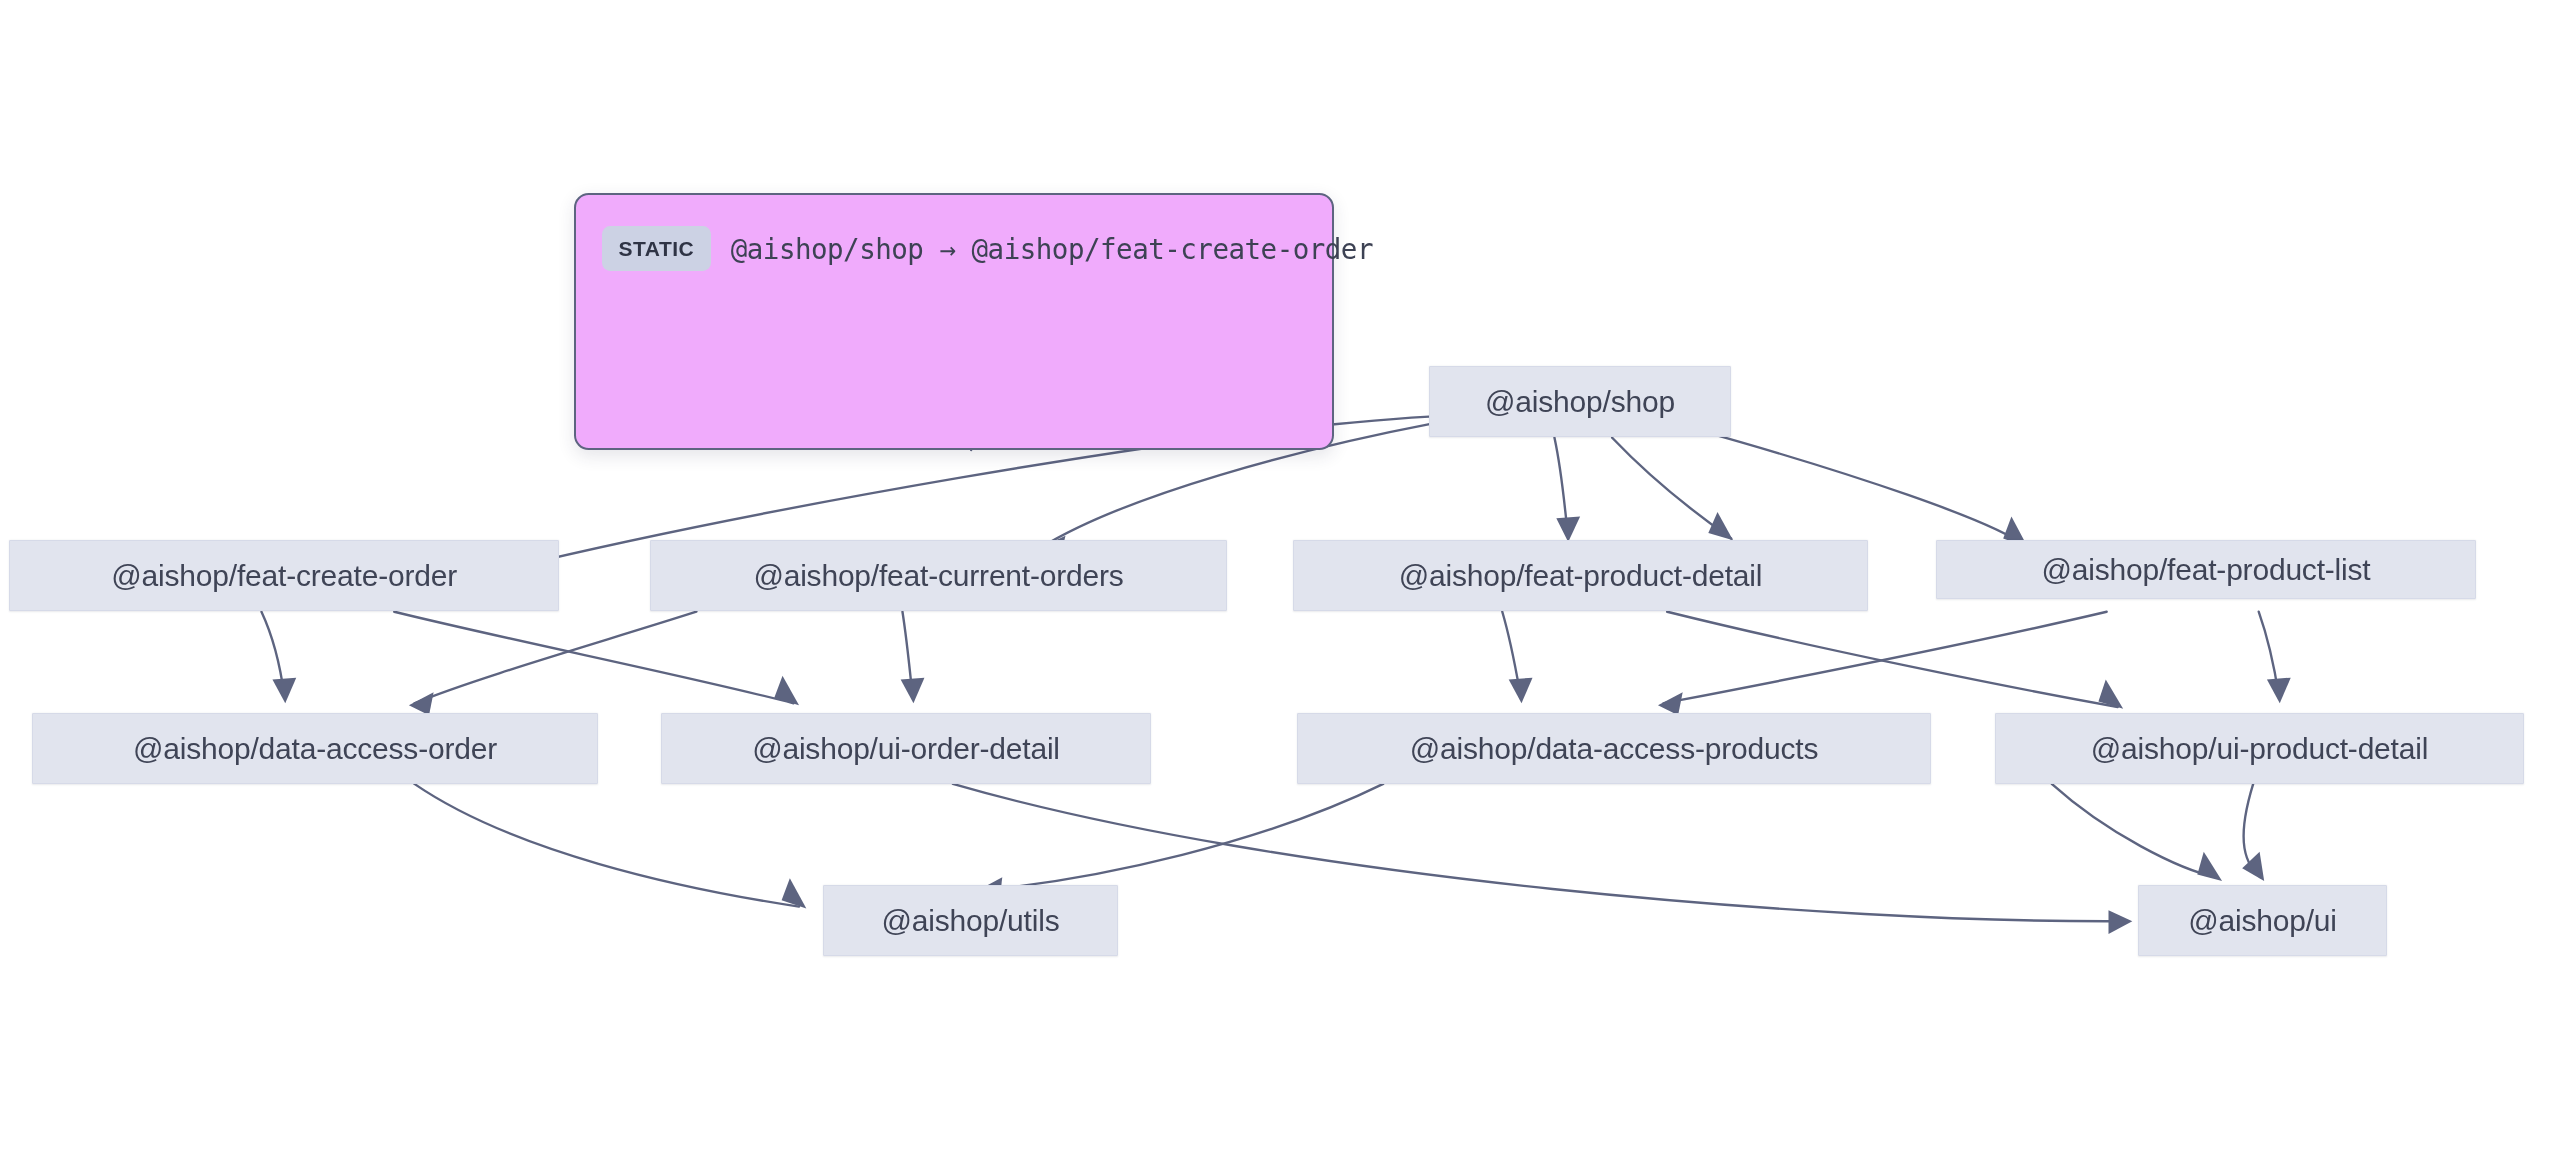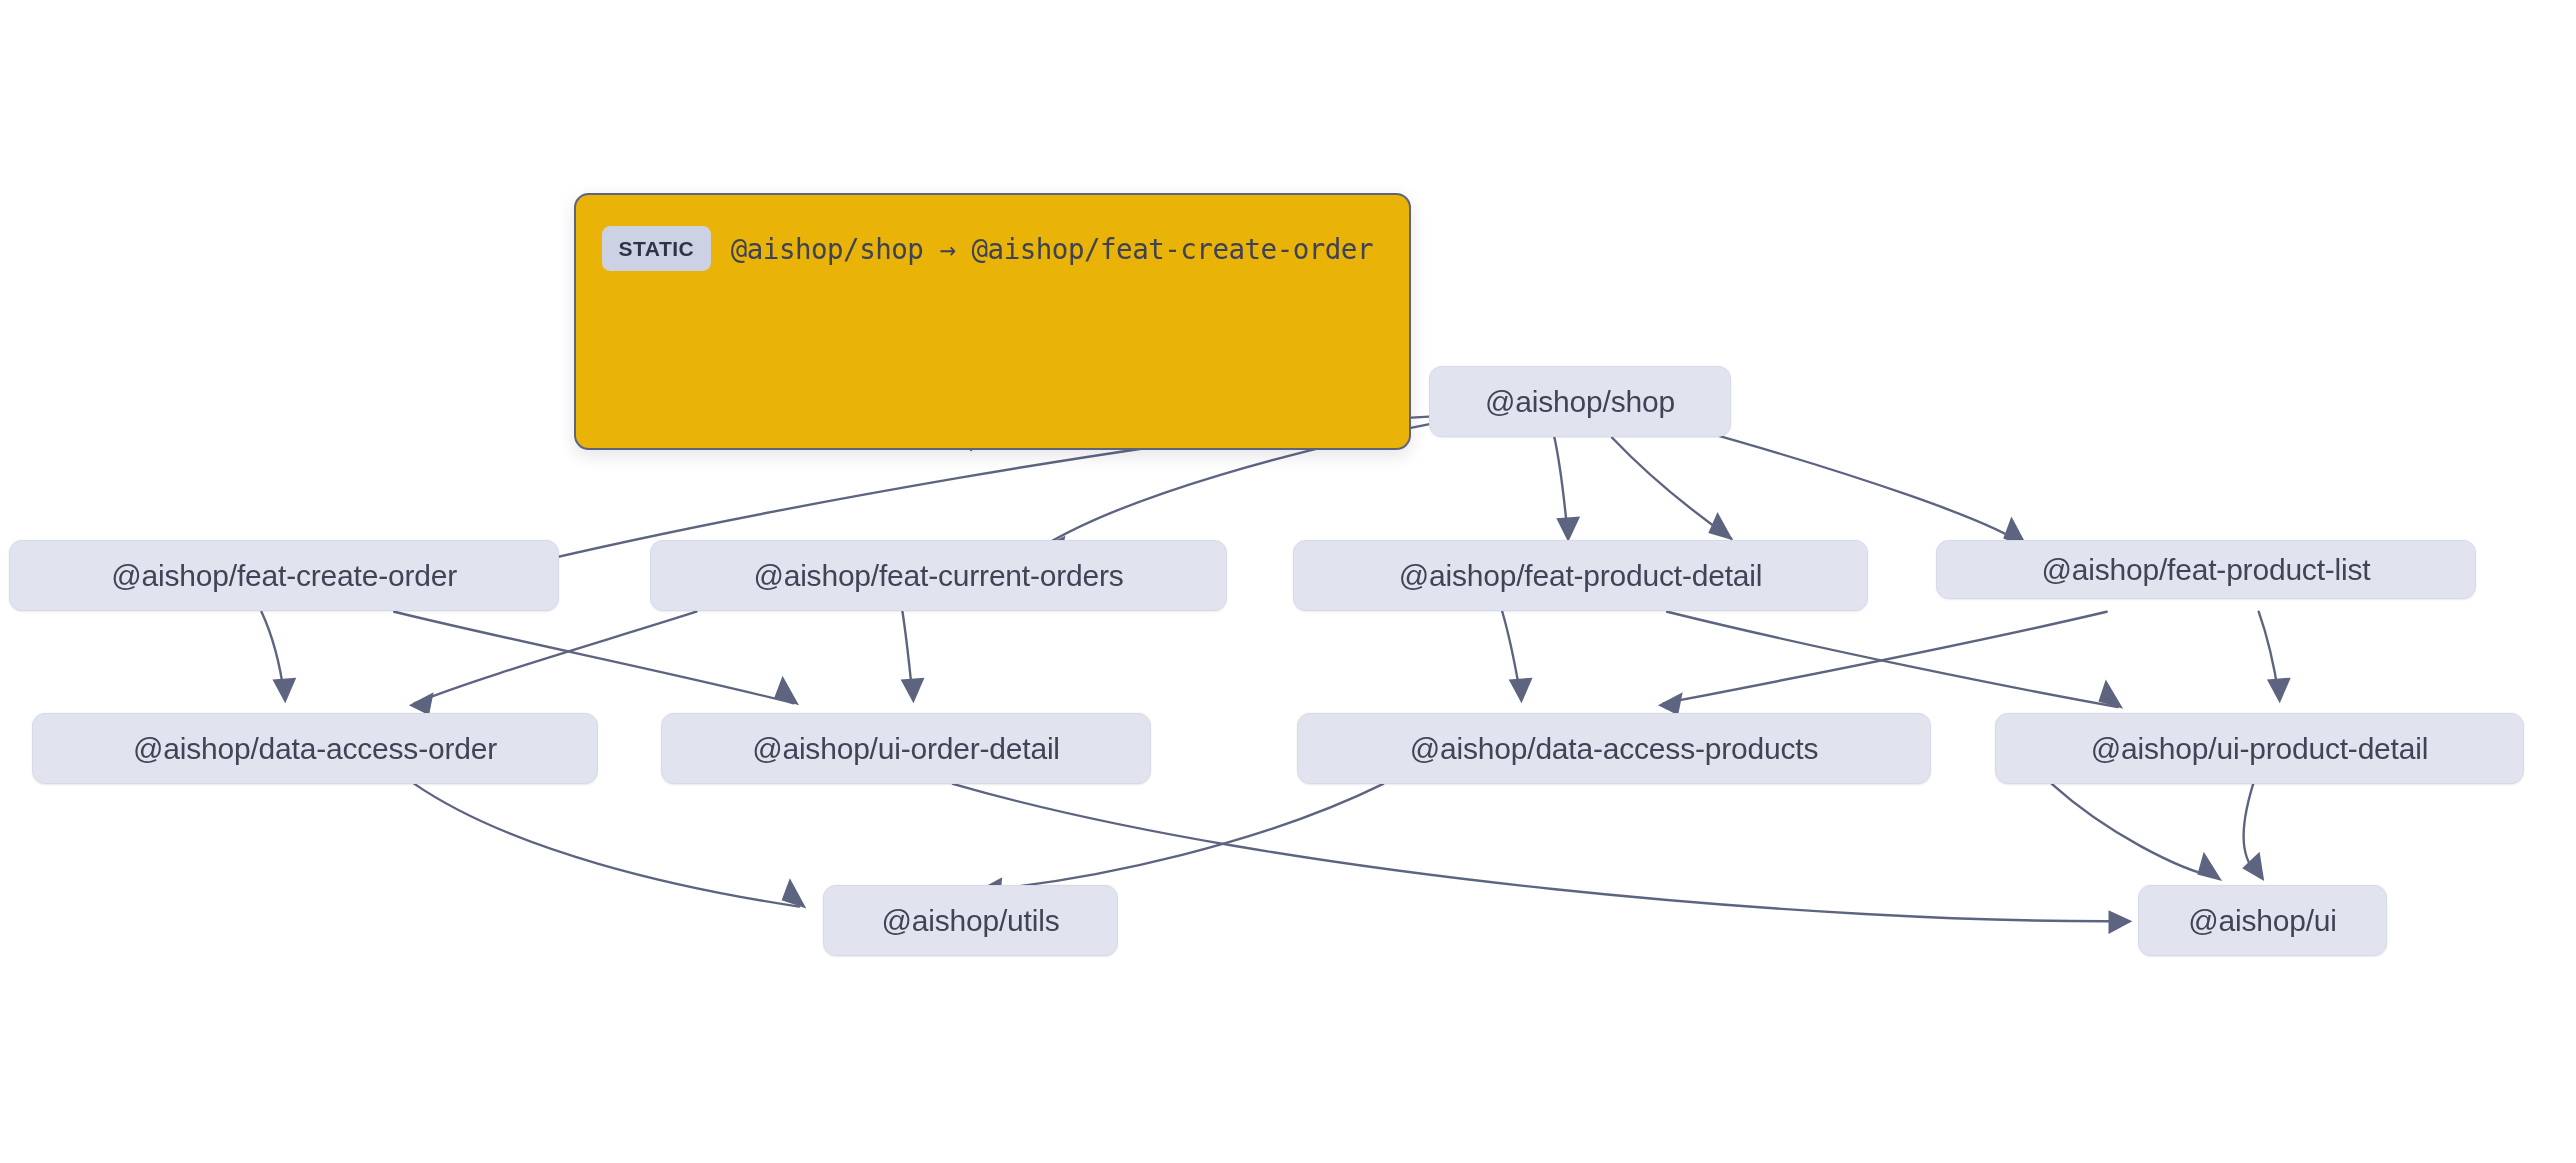--- a/index.html
+++ b/index.html
@@ -12,41 +12,41 @@
   }
   #graph-canvas{position:absolute;inset:0;width:2576px;height:1163px;}
   svg.edges{position:absolute;left:0;top:0;width:2576px;height:1163px;pointer-events:none;}
 
   
   .node{
     position:absolute;
     box-sizing:border-box;
     background:#e1e4ee;
     border:0.9px solid #d6dae8;
-    border-radius:13px;
+    border-radius:1px;
     color:#3f4456;
     font-size:30px;
     line-height:1;
     letter-spacing:-0.2px;
     display:flex;
     align-items:center;
     justify-content:center;
     white-space:nowrap;
     box-shadow:0 0.9px 1.8px rgba(40,45,70,.10);
     cursor:pointer;
   }
   .node span{pointer-events:none;}
 
   
   .edge-tooltip{
     position:absolute;
     left:574px;top:193px;
-    width:837px;height:257px;
+    width:760px;height:257px;
     box-sizing:border-box;
-    background:#eab308;
+    background:#f0abfc;
     border:2.7px solid #5d6480;
     border-radius:14.7px;
     box-shadow:0 5.5px 16.5px rgba(40,45,70,.12);
     padding:24px 14px 0 26px;
     z-index:40;
   }
   .tt-header{display:flex;align-items:center;gap:20px;height:59px;}
   .tt-badge{
     background:#ccd2e4;
     color:#2f3445;

